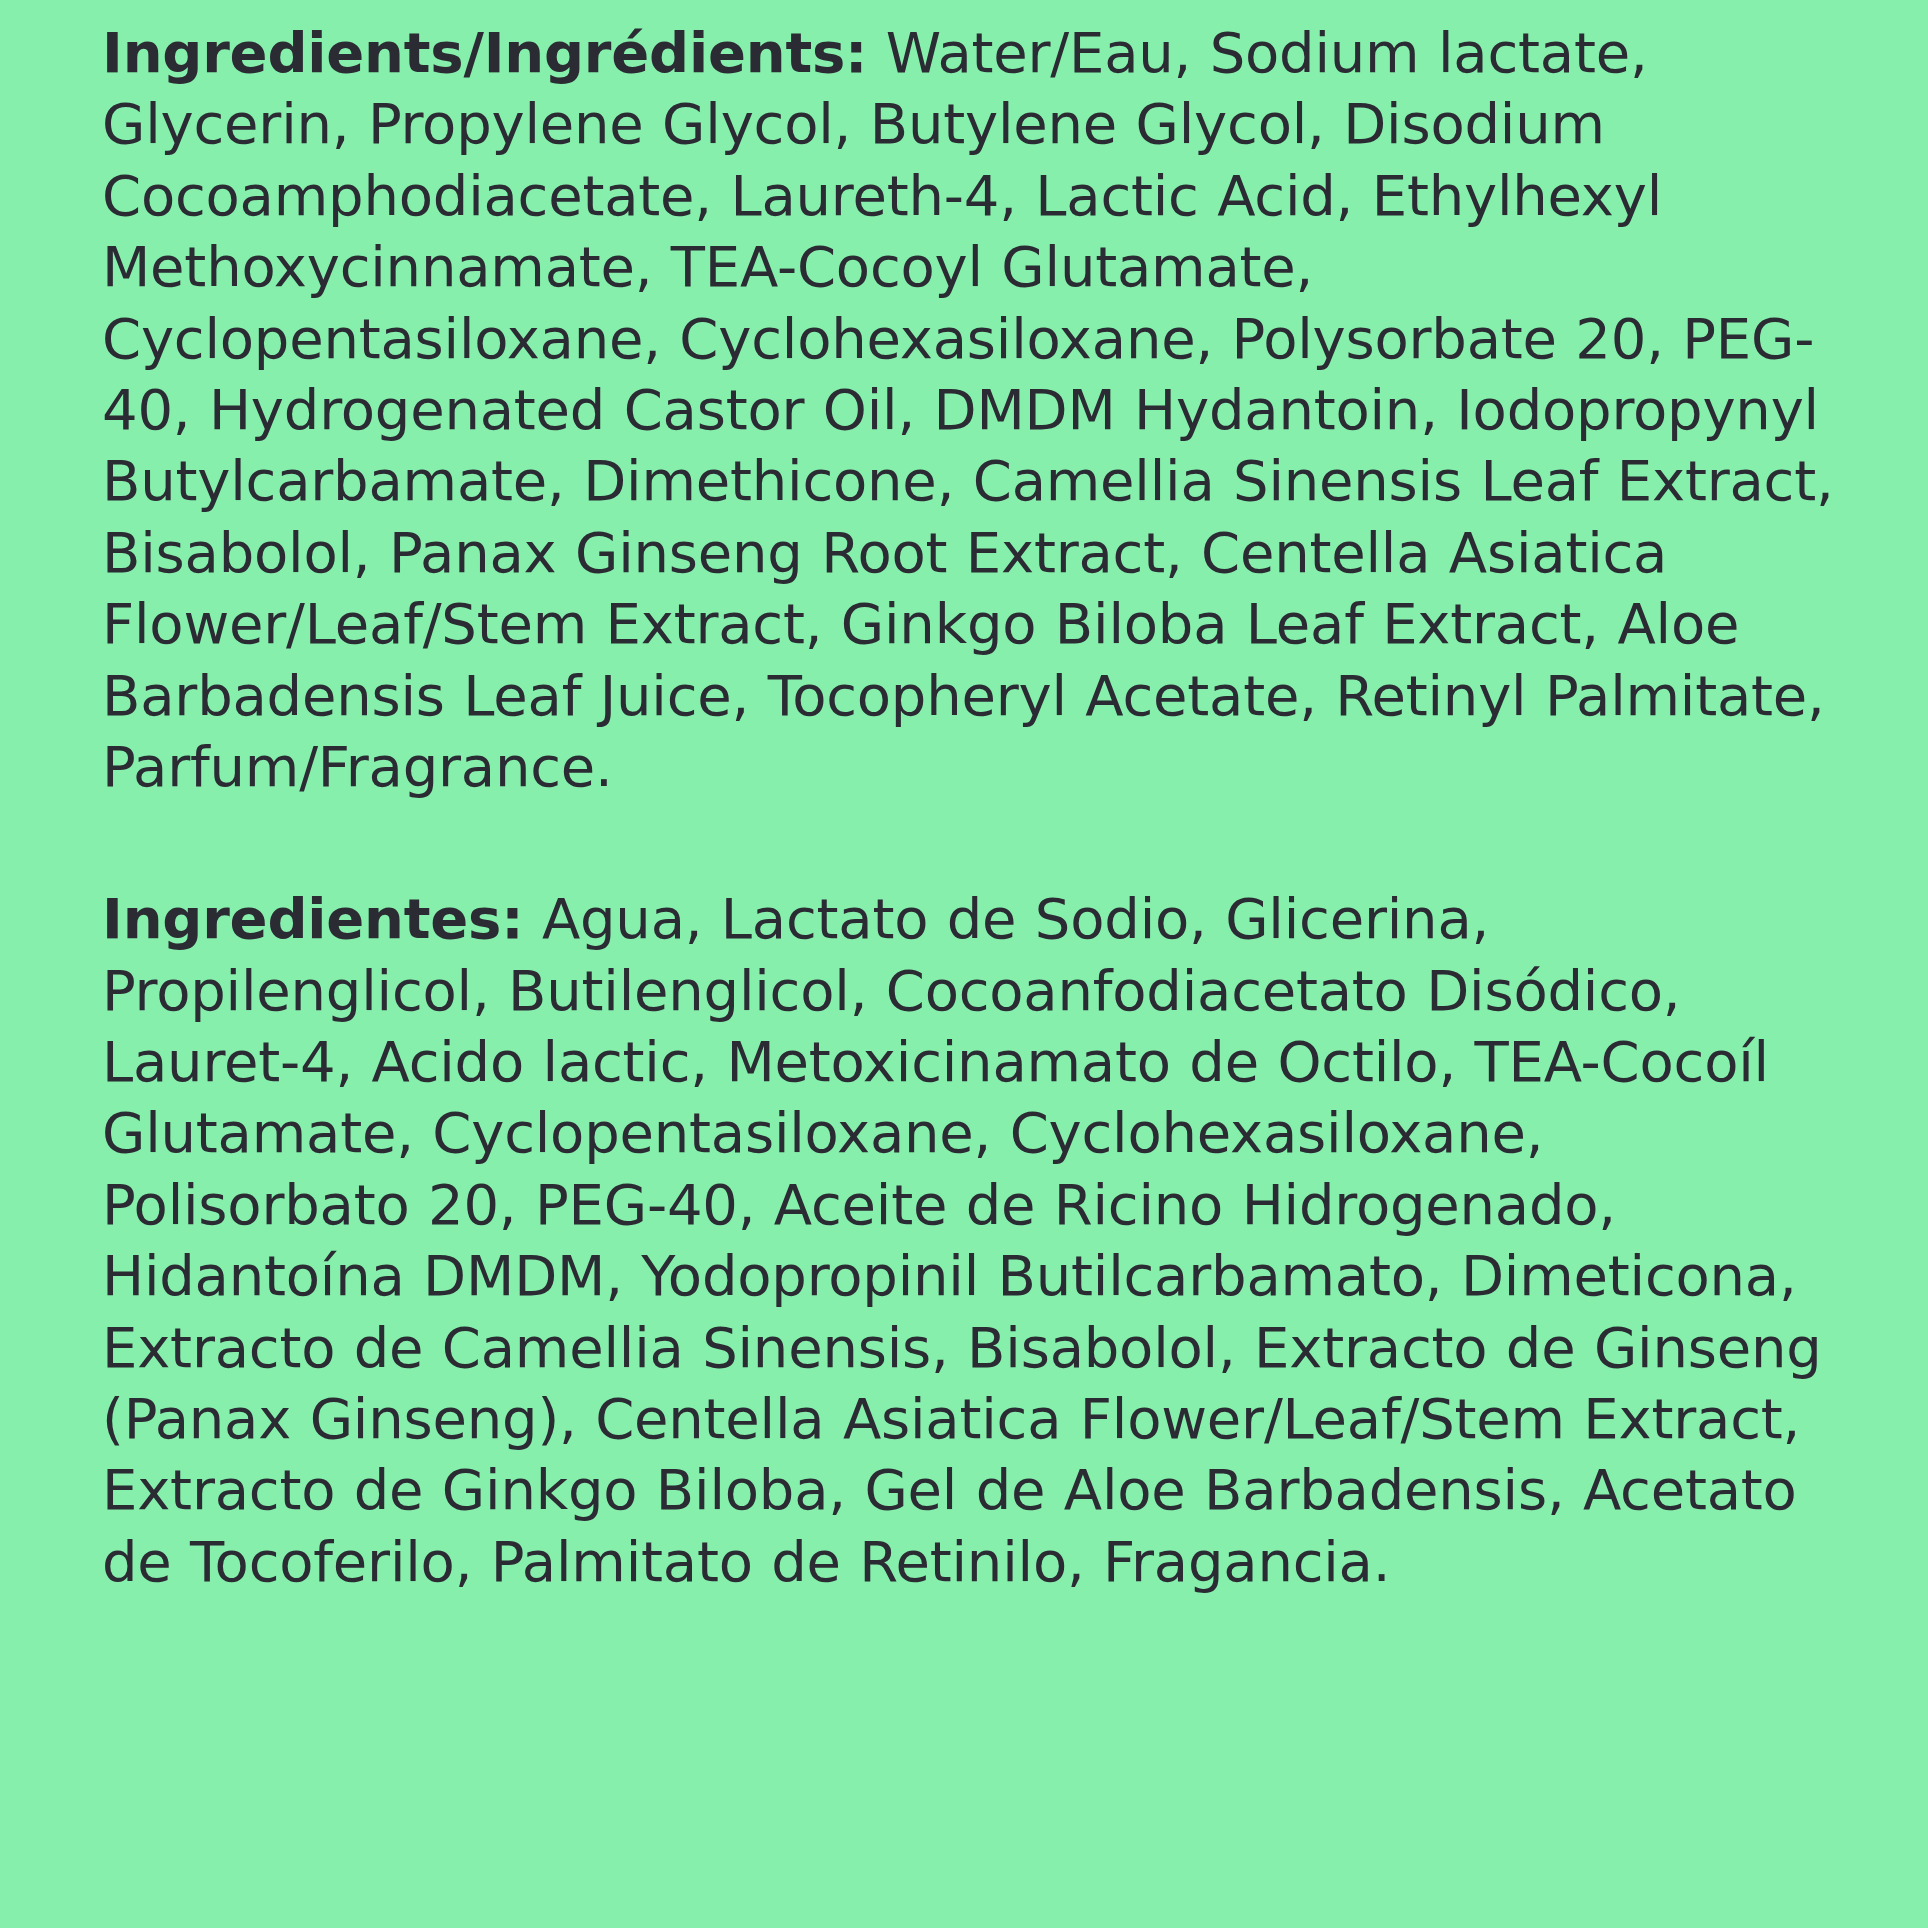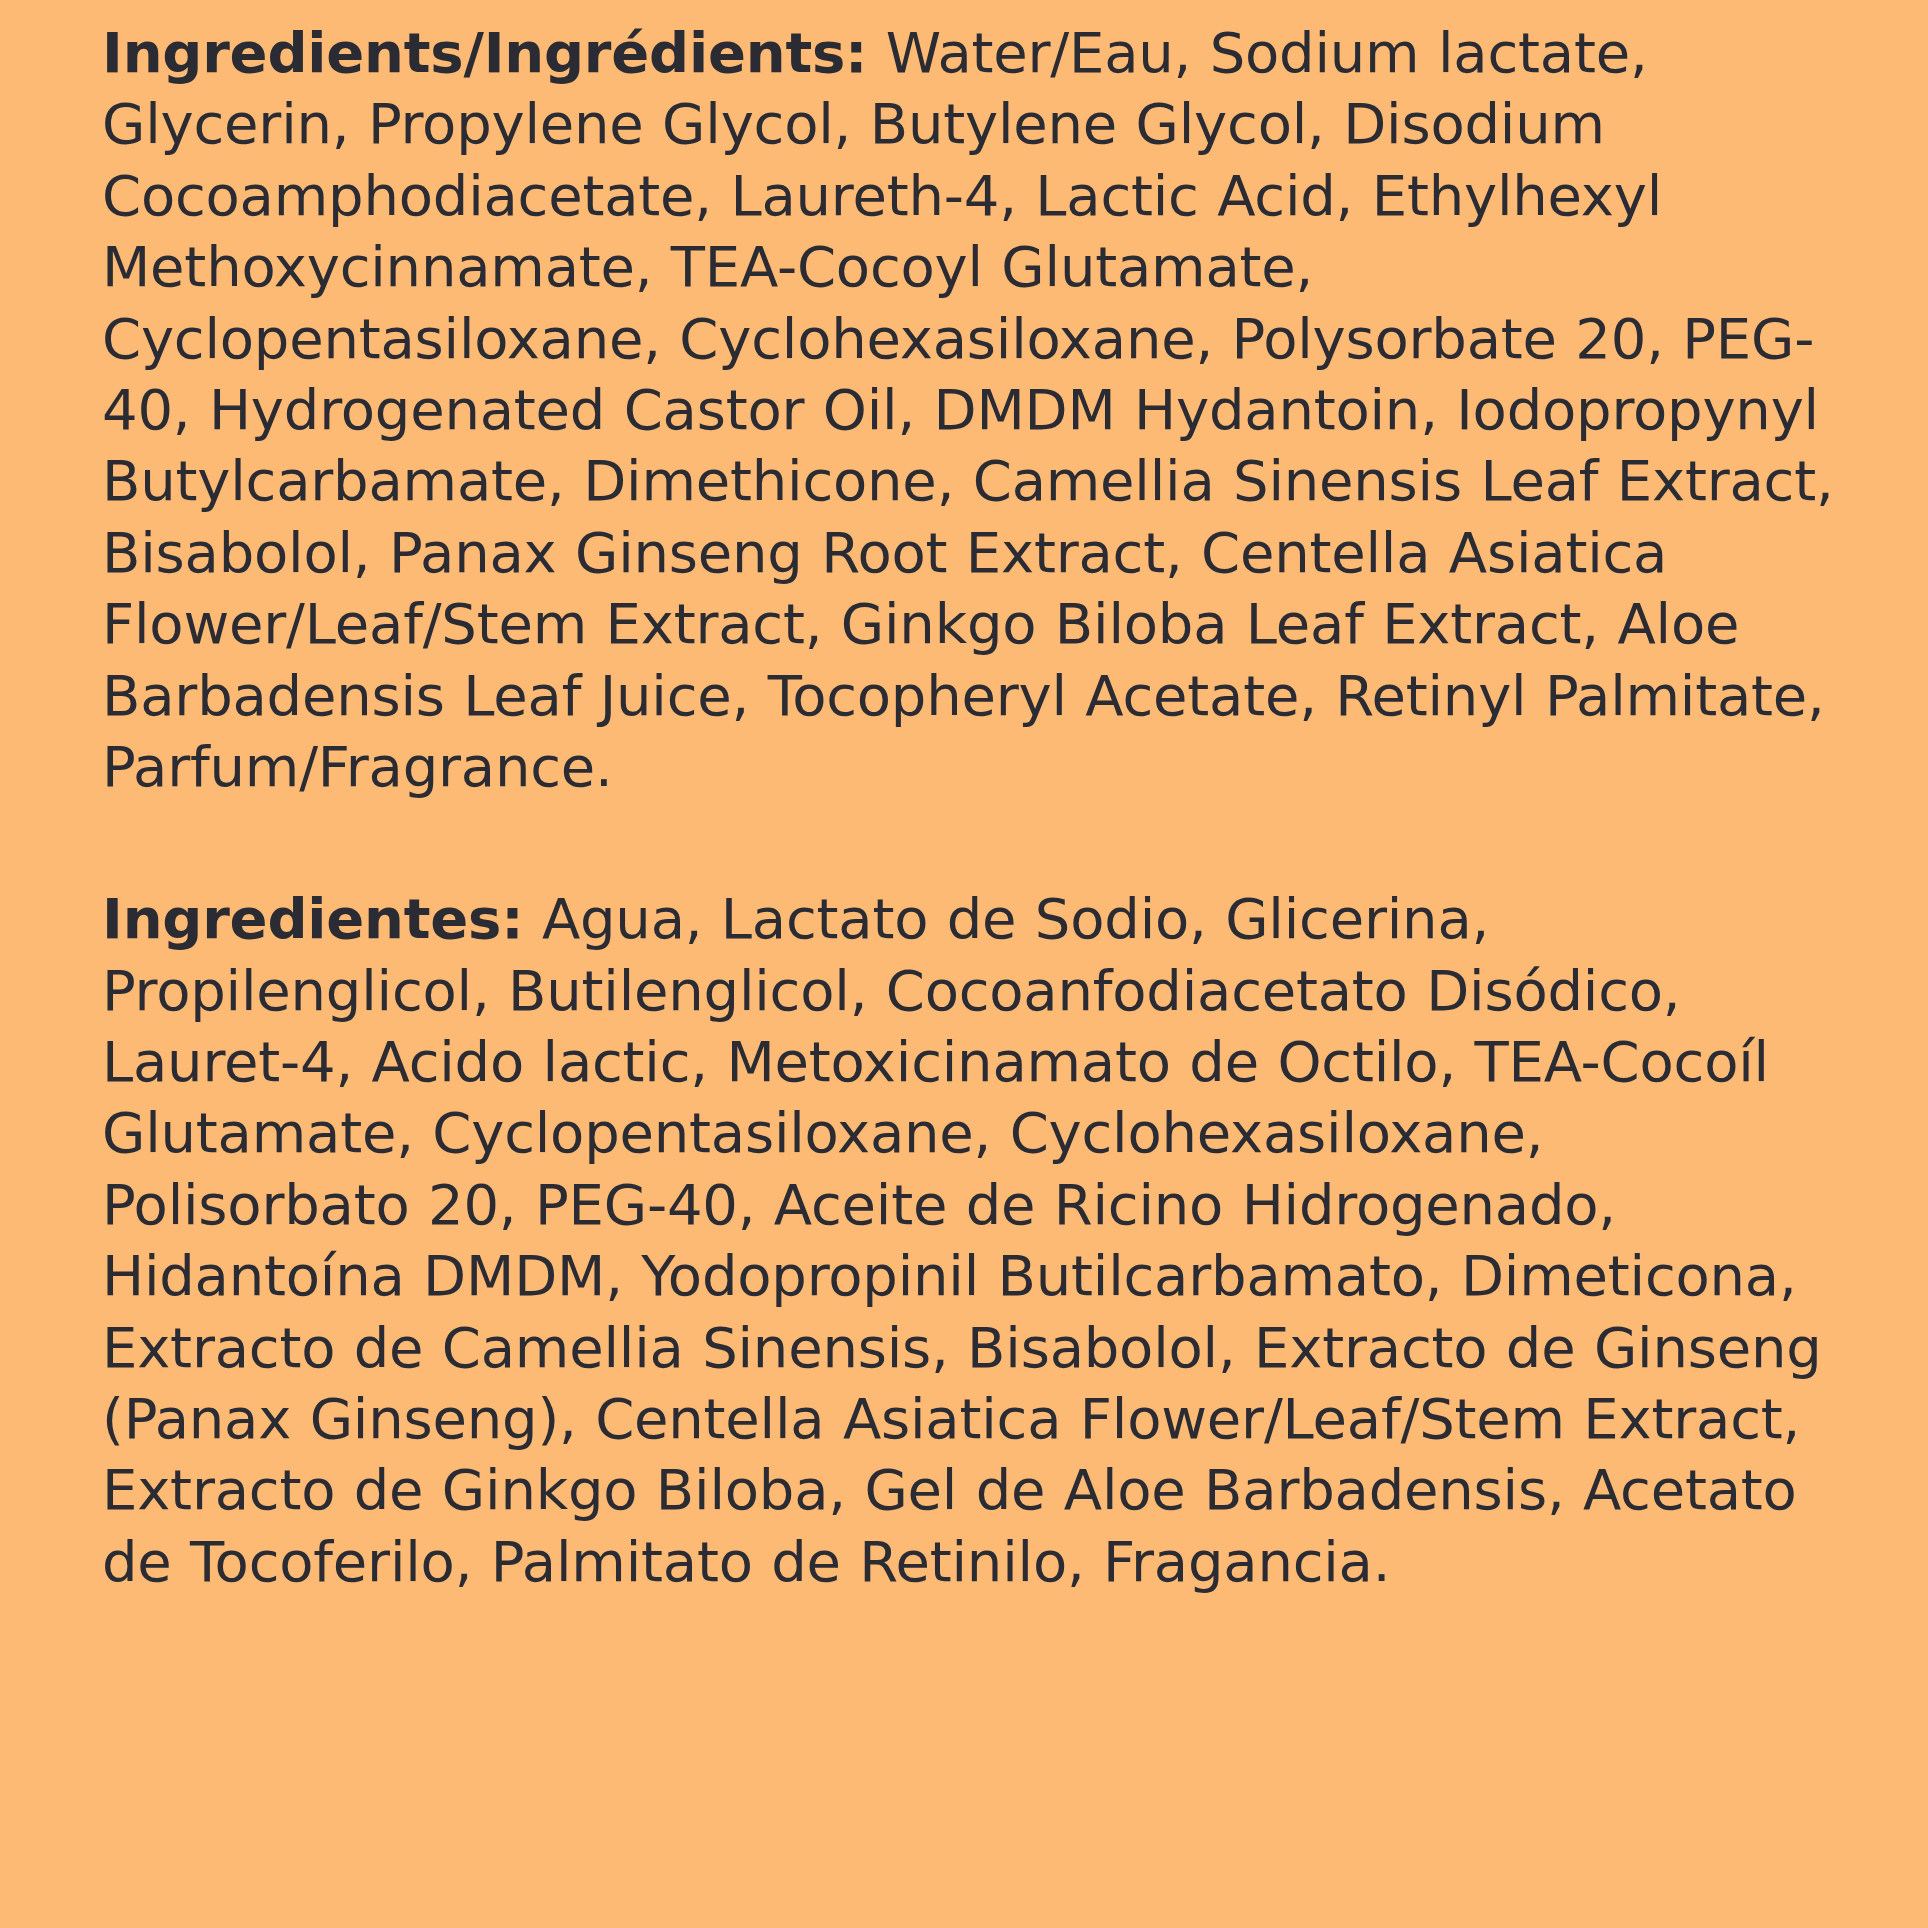--- a/index.html
+++ b/index.html
@@ -11,21 +11,21 @@
     height: 1929px;
     background: #fdfce8;
     font-family: "DejaVu Sans", sans-serif;
     color: #2b2b33;
     overflow: hidden;
   }
   .label-panel {
     box-sizing: border-box;
     width: 1929px;
     height: 1929px;
-    background: #fdba74;
+    background: #86efac;
     padding: 17px 66px 0 102px;
   }
   .ingredients-block {
     font-size: 56px;
     line-height: 1.275;
     letter-spacing: -0.2px;
     text-align: left;
     word-spacing: 0.9px;
   }
   .block-gap {

